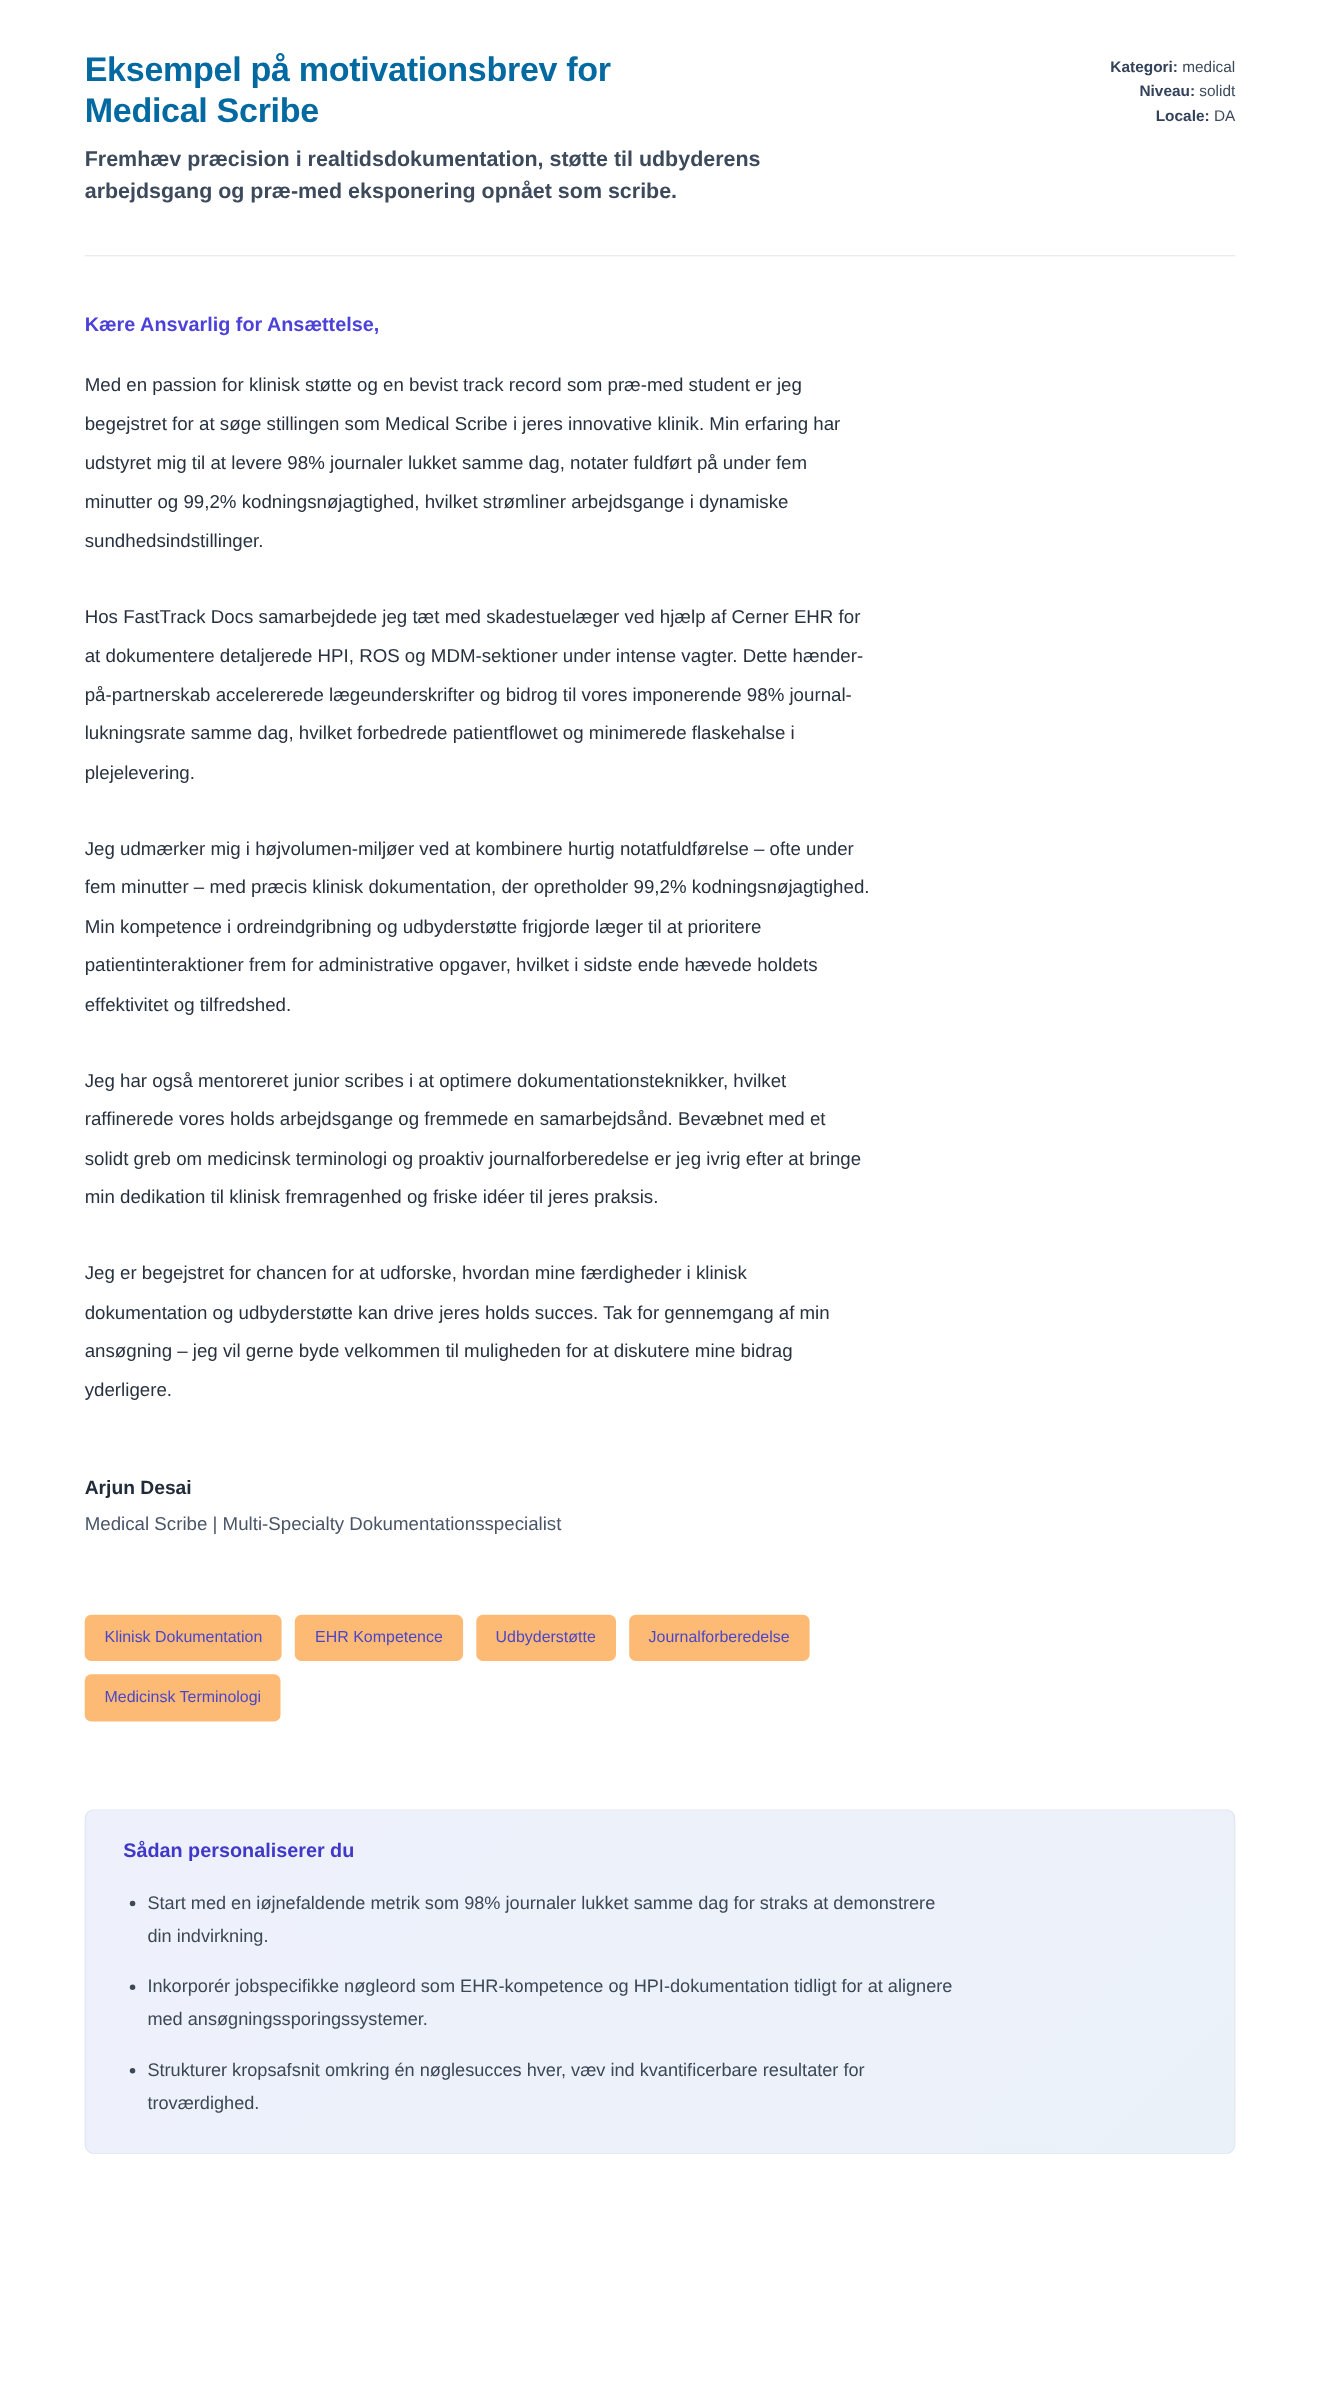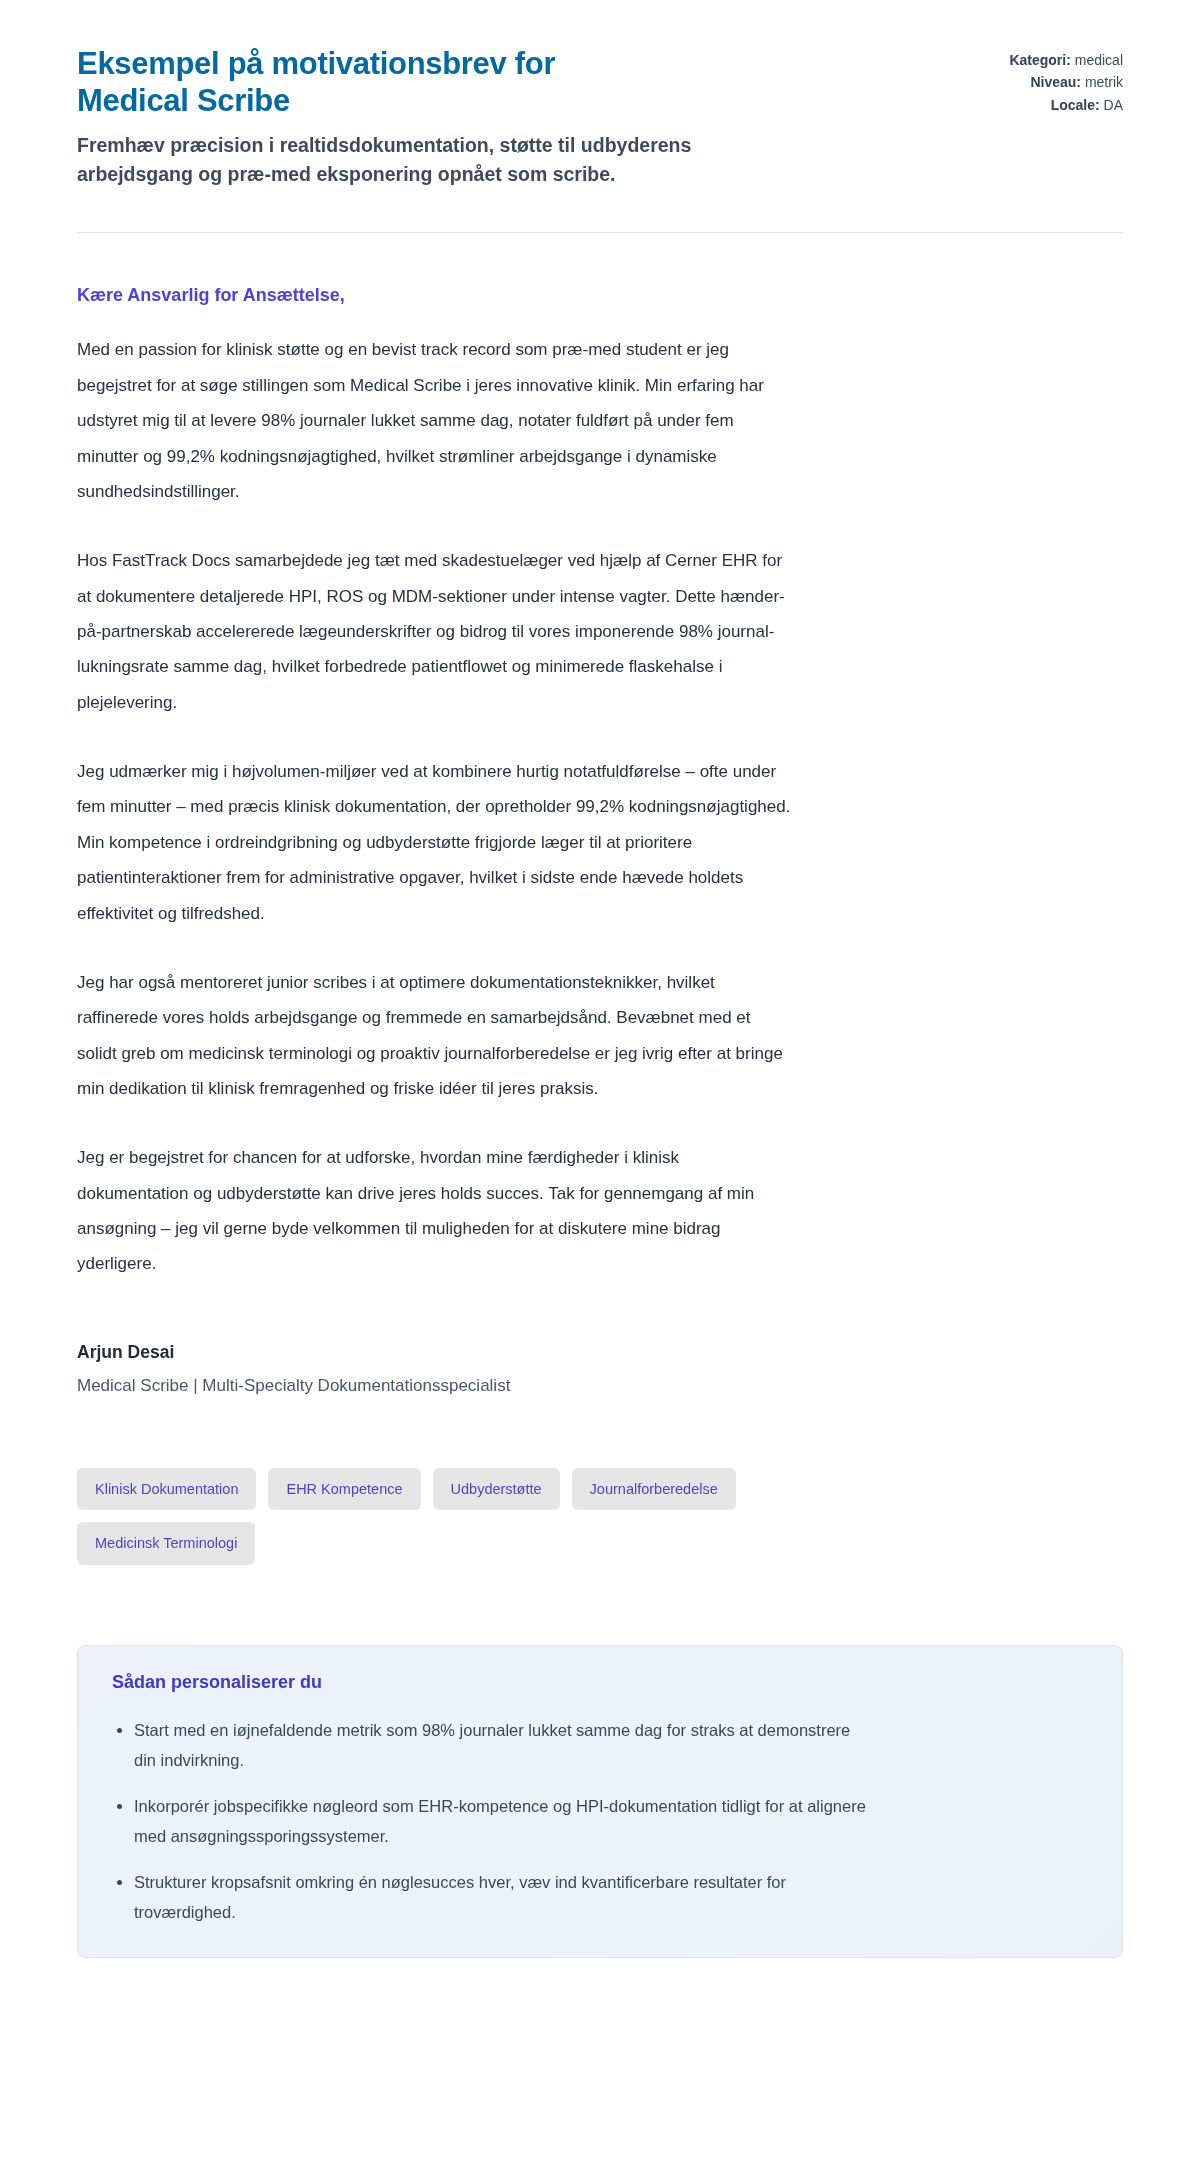--- a/index.html
+++ b/index.html
@@ -87,21 +87,21 @@
   }
   
   .tags {
     margin-top: 72px;
     max-width: 716px;
     display: flex;
     flex-wrap: wrap;
     gap: 12px;
   }
   .tag-chip {
-    background: #e5e5e5;
+    background: #fdba74;
     color: #4c46c8;
     font-size: 14.5px;
     line-height: 1;
     padding: 14px 18px;
     border-radius: 6px;
     white-space: nowrap;
   }
   
   .tip-box {
     margin-top: 80px;
@@ -141,21 +141,21 @@
       <h1 class="page-title">Eksempel på motivationsbrev for Medical Scribe</h1>
       <p class="page-subtitle">Fremhæv præcision i realtidsdokumentation, støtte til udbyderens arbejdsgang og præ-med eksponering opnået som scribe.</p>
     </div>
     <div class="meta-block">
       <div class="meta-row">
         <span class="meta-label">Kategori:</span>
         <span class="meta-value">medical</span>
       </div>
       <div class="meta-row">
         <span class="meta-label">Niveau:</span>
-        <span class="meta-value">metrik</span>
+        <span class="meta-value">solidt</span>
       </div>
       <div class="meta-row">
         <span class="meta-label">Locale:</span>
         <span class="meta-value">DA</span>
       </div>
     </div>
   </div>
 
   <hr class="divider">
 

